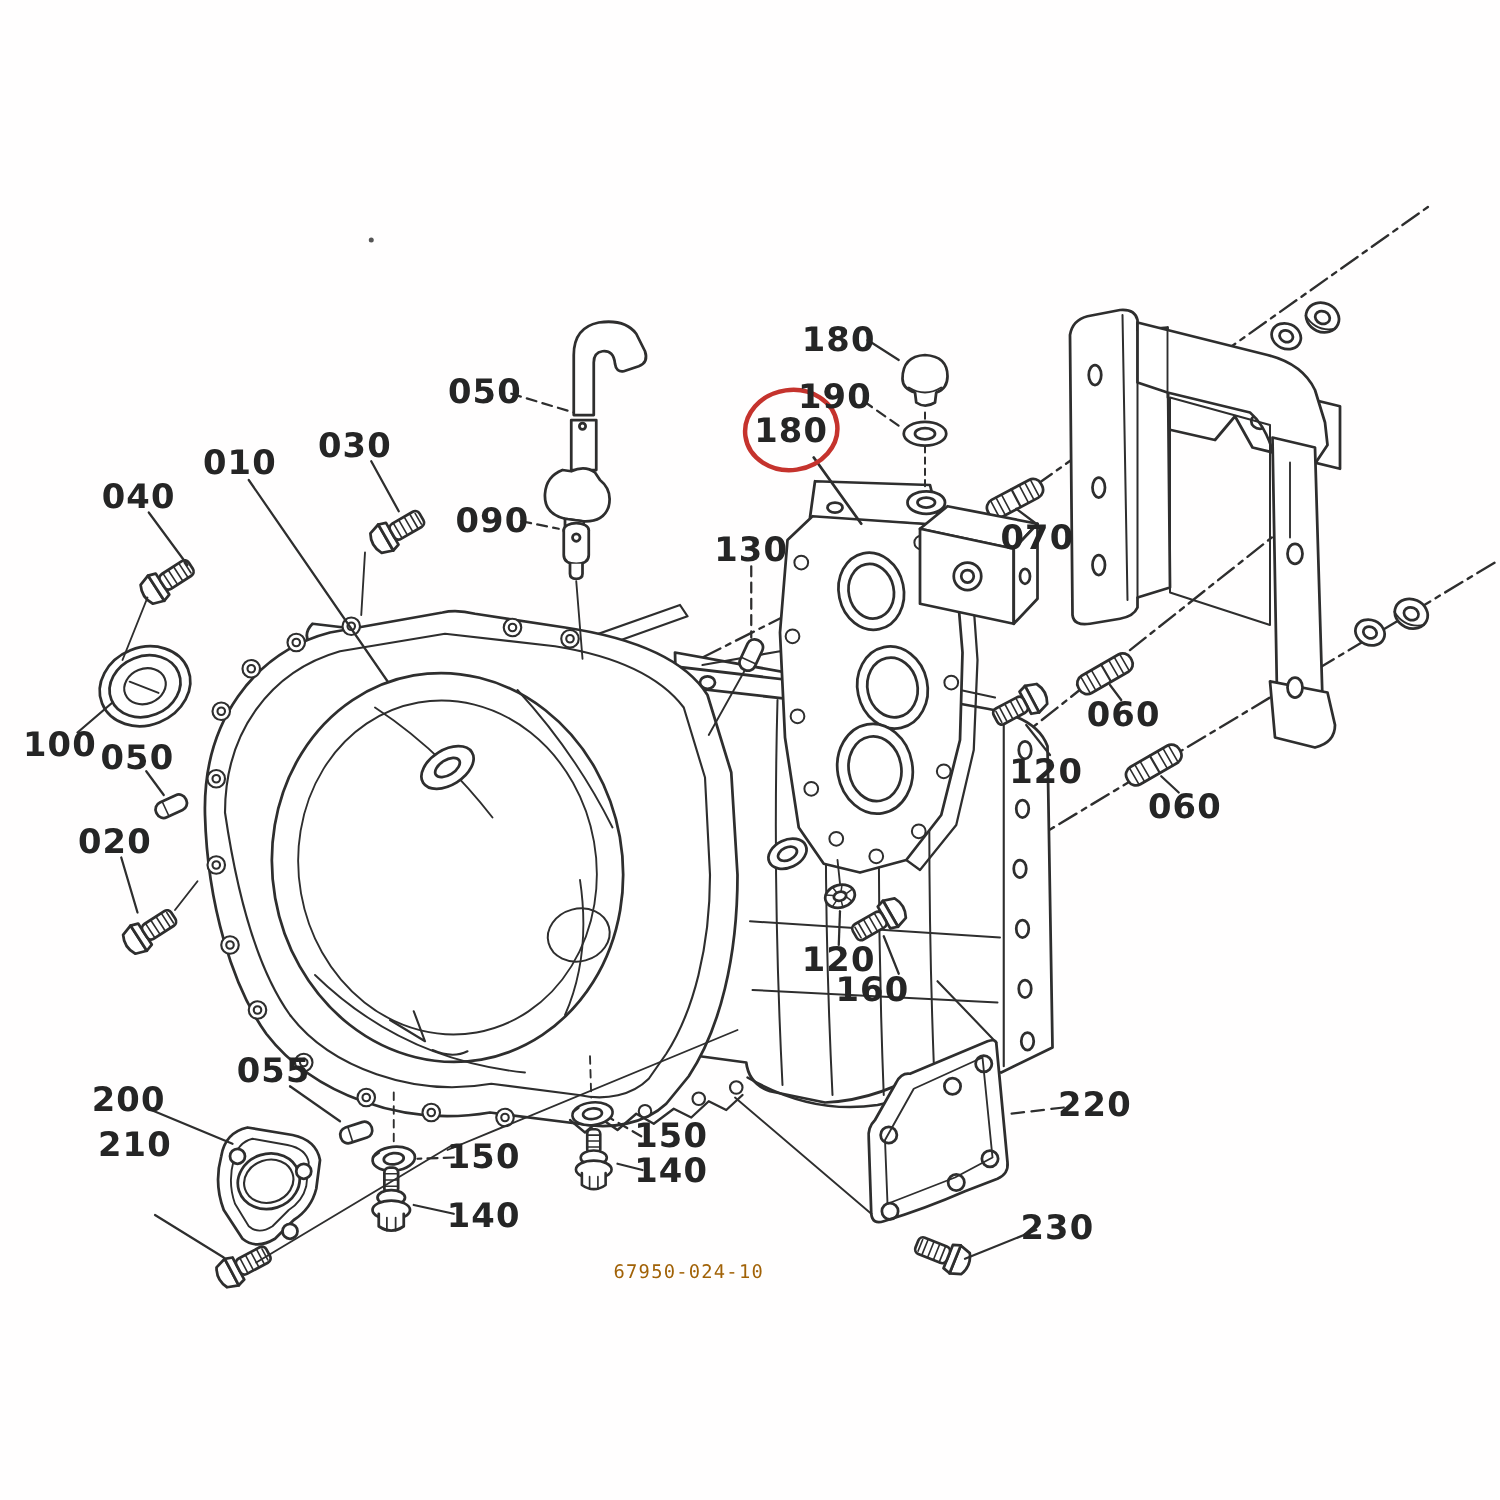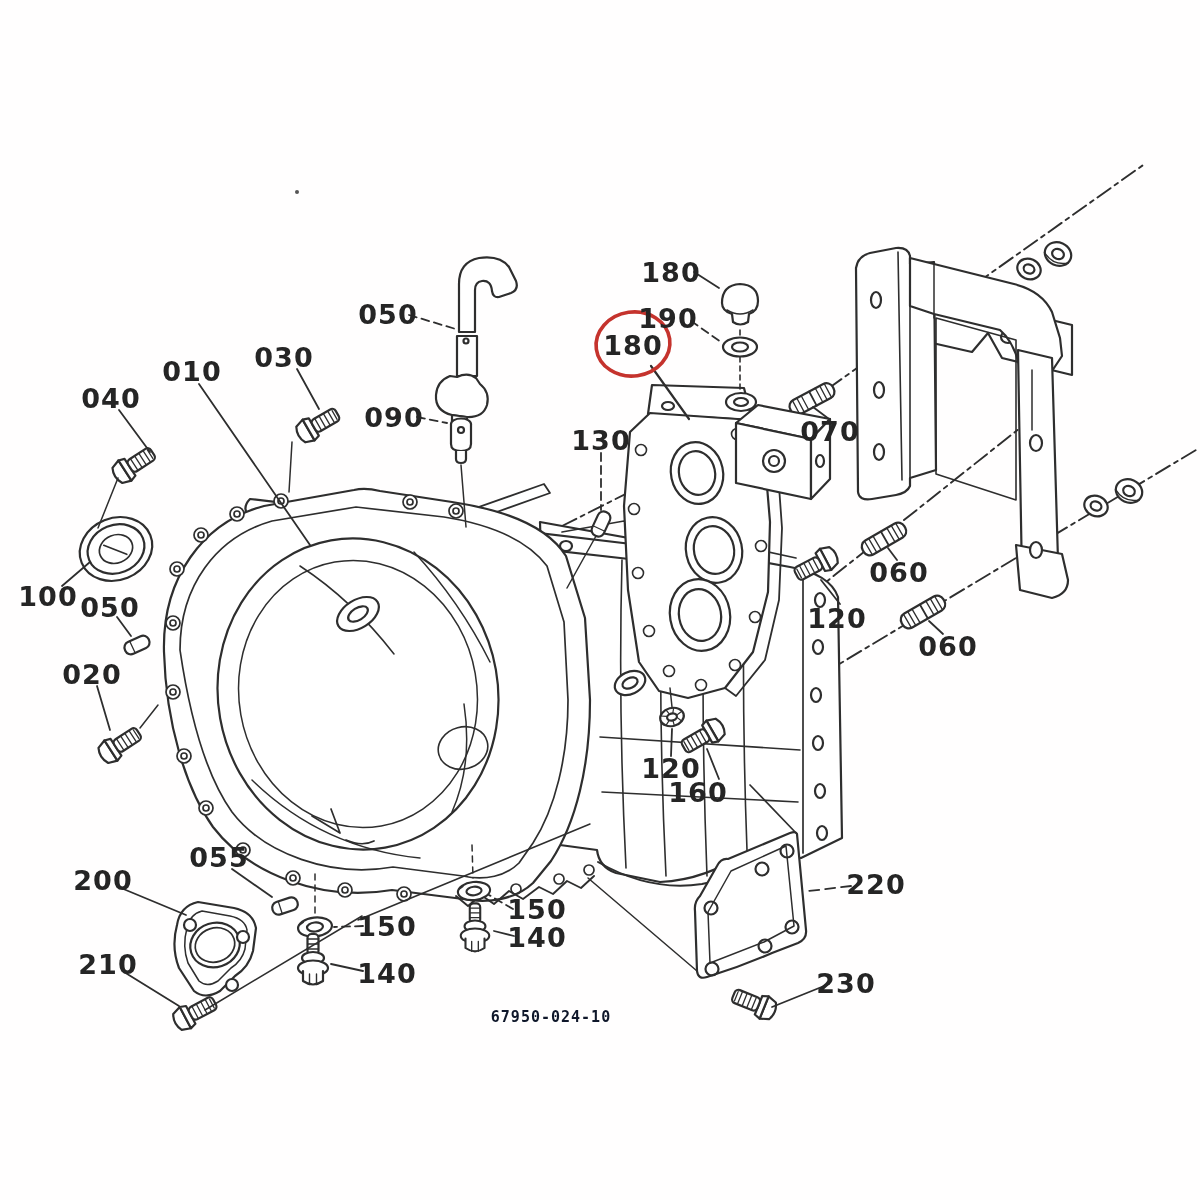--- a/index.html
+++ b/index.html
@@ -10,21 +10,21 @@
   }
   .stage svg { position:absolute; left:0; top:0; }
   .callout {
     position:absolute; transform:translate(-50%,-50%);
     font-weight:700; font-size:27px; letter-spacing:1px;
     color:#252525; white-space:nowrap; user-select:none;text-align:right;
   }
   .doc-number {
     position:absolute; transform:translate(-50%,-50%);
     font-family:"DejaVu Sans Mono", "Liberation Mono", monospace;
-    font-weight:700; font-size:15px; letter-spacing:1px; color:#0f172a;
+    font-weight:400; font-size:15px; letter-spacing:1px; color:#a16207;
   }
 </style>
 </head>
 <body>
 
 <div class="stage">
 
 <svg width="1200" height="1200" viewBox="0 0 1200 1200">
   <defs>
     <g id="g-bolt">
@@ -345,21 +345,21 @@
 <div class="callout" style="left:601px;top:440px">130</div>
 <div class="callout" style="left:830px;top:431px">070</div>
 <div class="callout" style="left:899px;top:572px">060</div>
 <div class="callout" style="left:837px;top:618px">120</div>
 <div class="callout" style="left:948px;top:646px">060</div>
 <div class="callout" style="left:48px;top:596px">100</div>
 <div class="callout" style="left:110px;top:607px">050</div>
 <div class="callout" style="left:92px;top:674px">020</div>
 <div class="callout" style="left:219px;top:857px">055</div>
 <div class="callout" style="left:103px;top:880px">200</div>
-<div class="callout" style="left:108px;top:964px">210</div>
+<div class="callout" style="left:108px;top:916px">210</div>
 <div class="callout" style="left:387px;top:926px">150</div>
 <div class="callout" style="left:387px;top:973px">140</div>
 <div class="callout" style="left:537px;top:909px">150</div>
 <div class="callout" style="left:537px;top:937px">140</div>
 <div class="callout" style="left:671px;top:768px">120</div>
 <div class="callout" style="left:698px;top:792px">160</div>
 <div class="callout" style="left:876px;top:884px">220</div>
 <div class="callout" style="left:846px;top:983px">230</div>
 
 <div class="doc-number" style="left:551px;top:1017px">67950-024-10</div>

